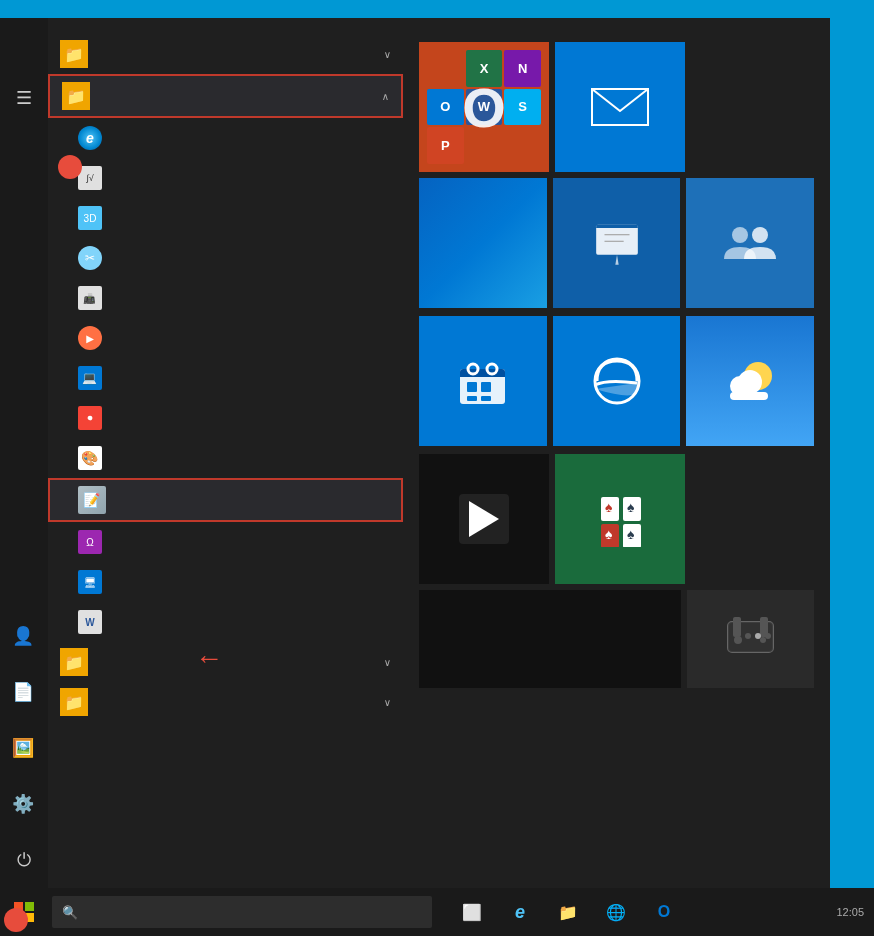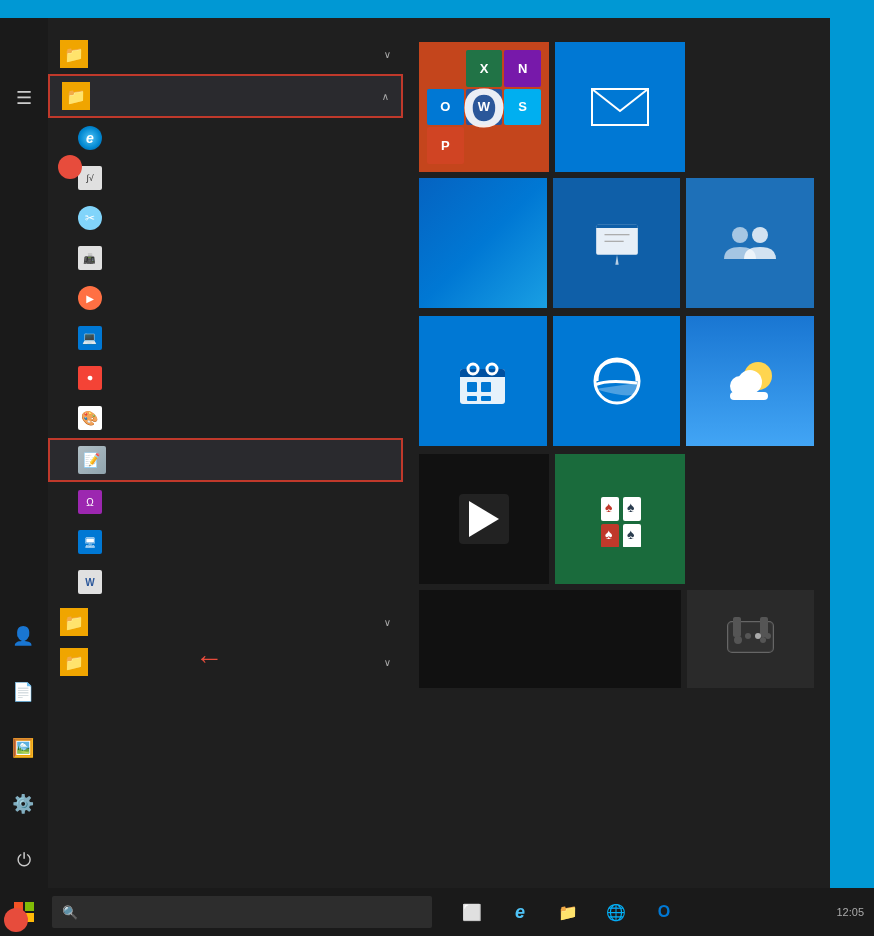--- a/index.html
+++ b/index.html
@@ -517,20 +517,26 @@
         <span class="app-label"></span>
       </div>
 
       <div class="app-item" style="padding-left:28px;">
         <div class="app-icon">
           <div class="math-icon">∫√</div>
         </div>
         <span class="app-label"></span>
       </div>
 
+      <div class="app-item" style="padding-left:28px;">
+        <div class="app-icon">
+          <div class="print3d-icon">3D</div>
+        </div>
+        <span class="app-label"></span>
+      </div>
 
       <div class="app-item" style="padding-left:28px;">
         <div class="app-icon">
           <div class="snipping-icon">✂</div>
         </div>
         <span class="app-label"></span>
       </div>
 
       <div class="app-item" style="padding-left:28px;">
         <div class="app-icon">

